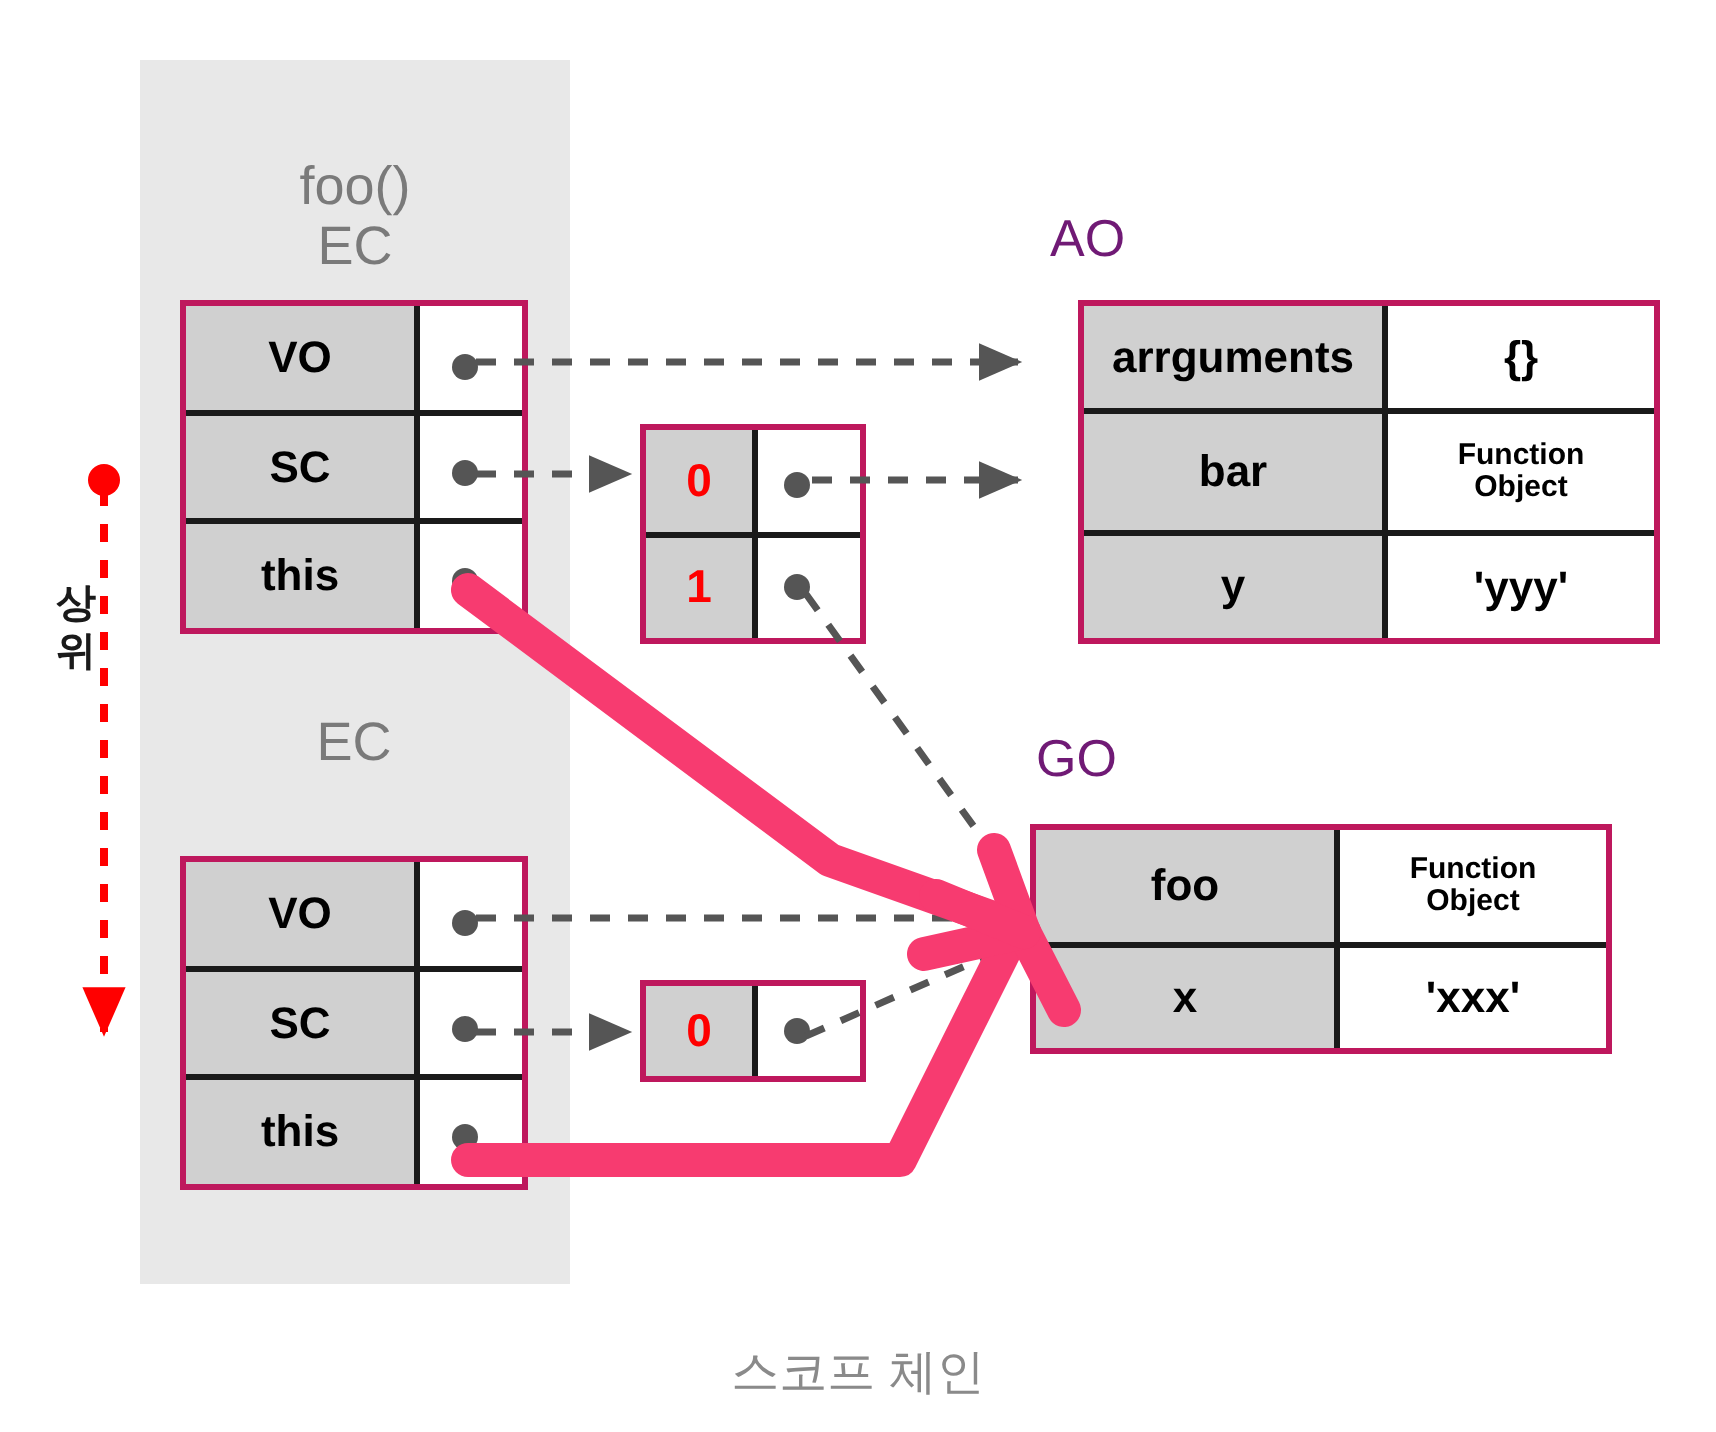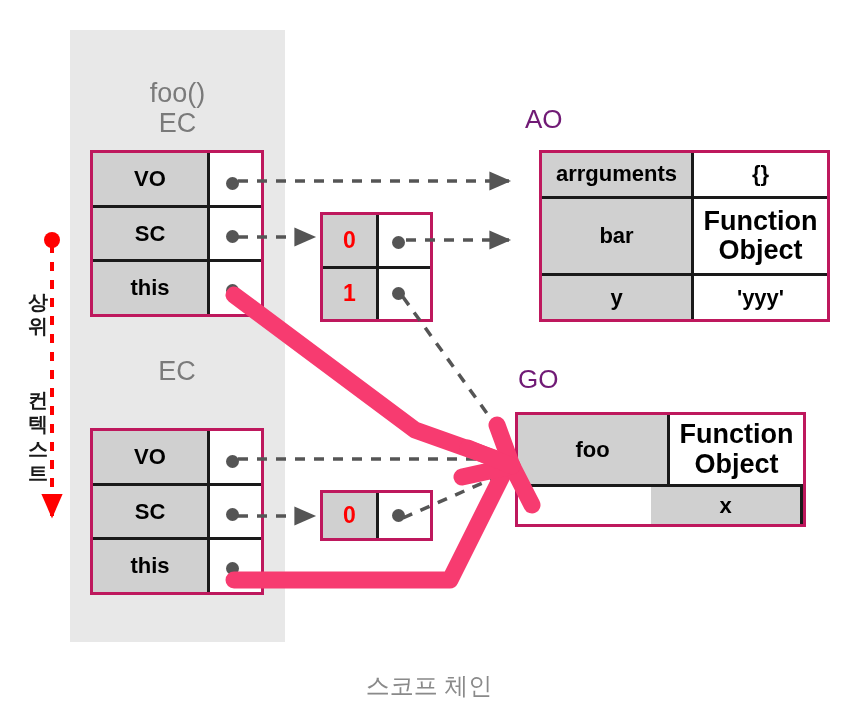--- a/index.html
+++ b/index.html
@@ -72,21 +72,21 @@
     font-size: 22px;
     color: #000;
     text-align: center;
     line-height: 1.08;
     position: relative;
   }
   .cell-key.num {
     color: #ff0000;
     font-size: 23px;
   }
-  .cell-val.small { font-size: 27px; }
+  .cell-val.small { font-size: 15px; }
   
   .dot {
     position: absolute;
     width: 13px;
     height: 13px;
     border-radius: 50%;
     background: #555555;
   }
   svg.overlay {
     position: absolute;
@@ -214,28 +214,26 @@
   <div class="obj-title" style="left:518px; top:364px;">GO</div>
 
   <div class="tbl" style="left:515px; top:412px; width:291px; height:115px;">
     <div class="trow">
       <div class="cell-key" style="width:152px;">foo</div>
       <div class="cell-val small" style="flex:1; white-space:pre-line;">Function
 Object</div>
     </div>
     <div class="trow">
       <div class="cell-key" style="width:152px;">x</div>
+      <div class="cell-val" style="flex:1;">'xxx'</div>
     </div>
   </div>
 
   <div class="vert-label" style="left:22px; top:290px;">
     <div style="word-break:break-all;">상위</div>
-  </div>
-  <div class="vert-label" style="left:22px; top:388px;">
-    <div style="word-break:break-all;">컨텍스트</div>
   </div>
 
   <div class="caption" style="left:329px; top:670px; width:200px;">스코프 체인</div>
 
   <svg class="overlay" viewBox="0 0 858 716">
     <defs>
       <marker id="arrowGray" markerWidth="7" markerHeight="7" refX="5.6" refY="3" orient="auto">
         <path d="M0,0.3 L6.2,3 L0,5.7 z" fill="#555555"></path>
       </marker>
       <marker id="arrowRed" markerWidth="7" markerHeight="7" refX="5.6" refY="3" orient="auto">

